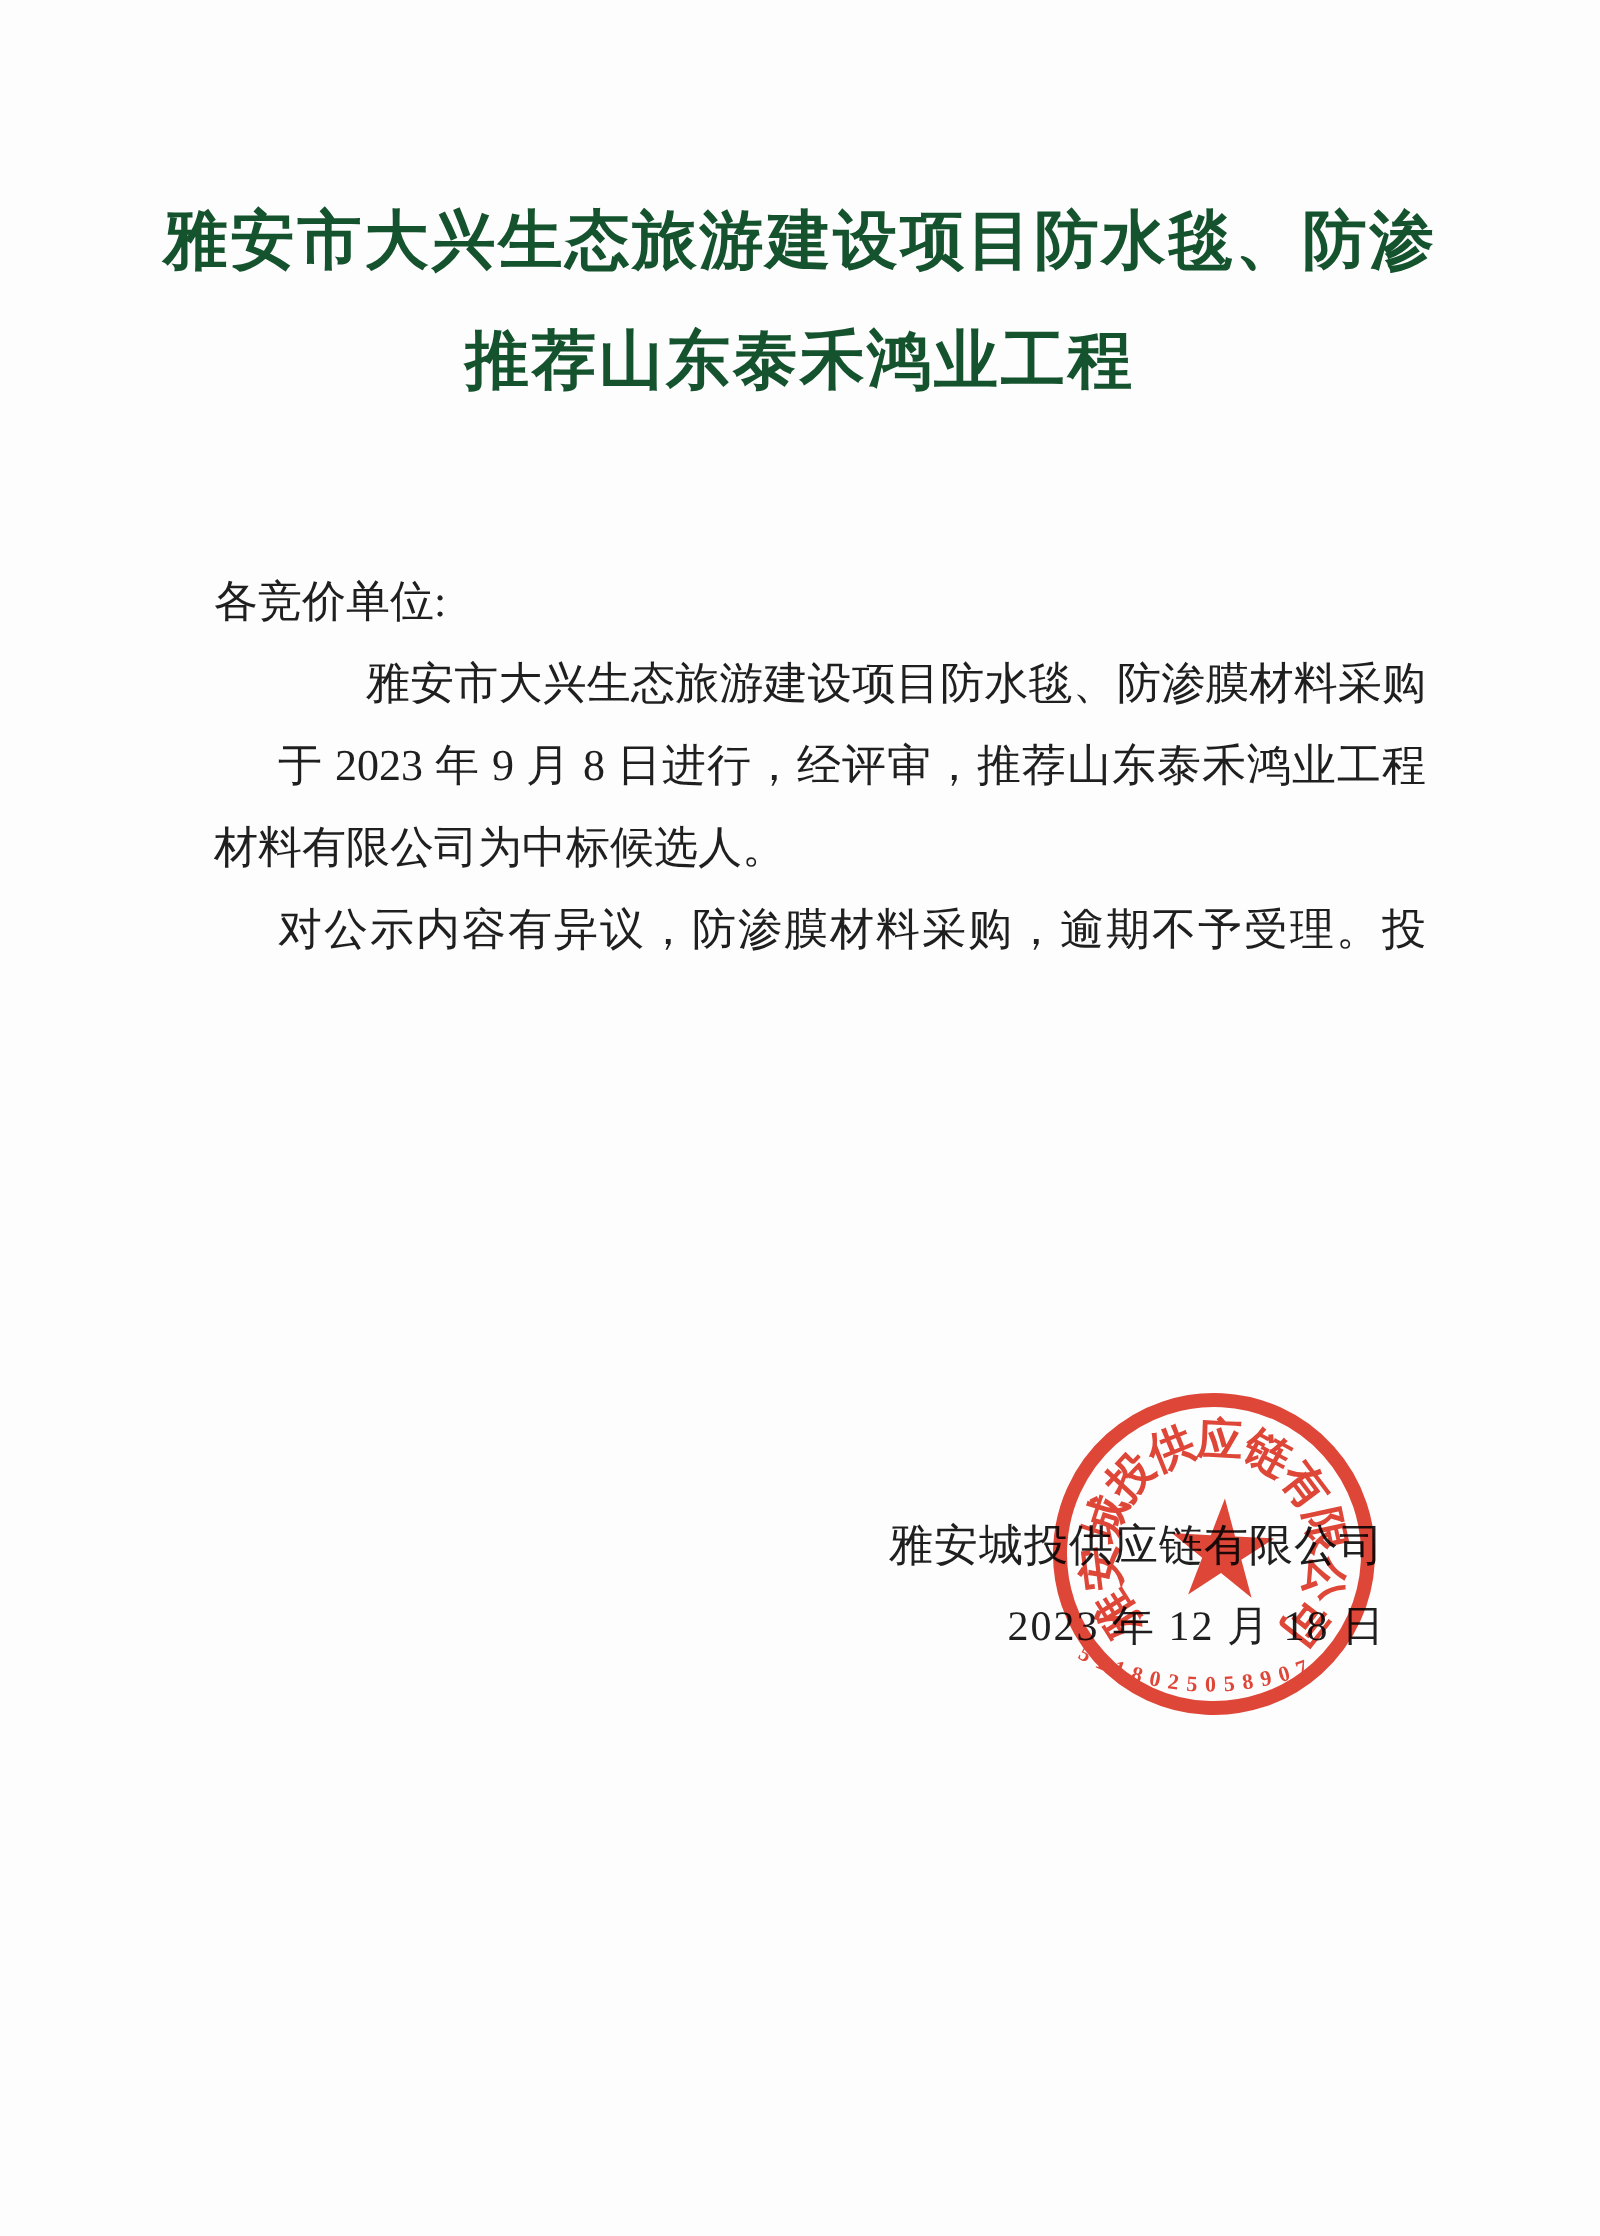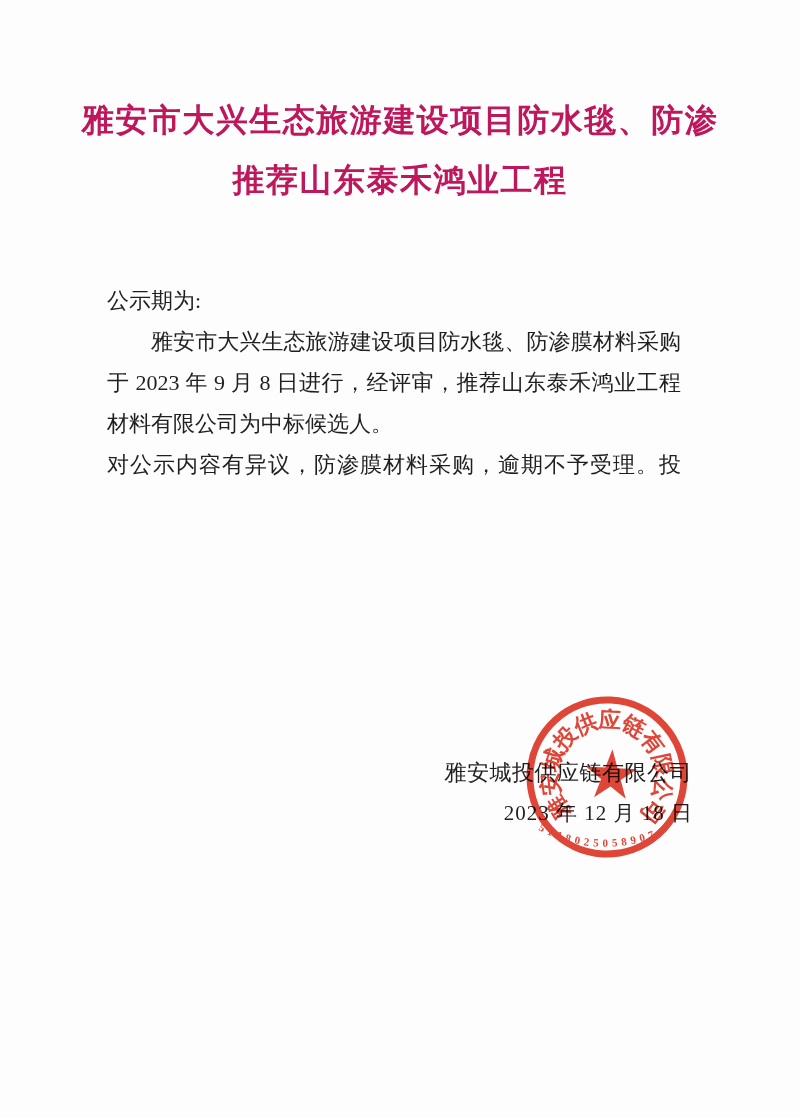--- a/index.html
+++ b/index.html
@@ -17,37 +17,38 @@
   .doc-title {
     position: absolute;
     top: 90px;
     left: 0;
     width: 100%;
     text-align: center;
     font-size: 32px;
     font-weight: bold;
     line-height: 60px;
     letter-spacing: 1.5px;
-    color: #be185d;
+    color: #14532d;
   }
   .body-block {
     position: absolute;
     top: 280px;
     left: 107px;
     width: 574px;
     font-size: 22px;
     line-height: 41px;
     color: #1f1f1f;
   }
   .body-line { width: 100%; }
   .body-line.indent { text-indent: 2em; }
   .body-line.fill {
     text-align: justify;
     text-align-last: justify;
     text-justify: inter-ideograph;
+    margin-left: 32px;
   }
   .sig-company {
     position: absolute;
     top: 758px;
     right: 108px;
     font-size: 22px;
     letter-spacing: 0.5px;
     color: #1f1f1f;
     white-space: nowrap;
   }
@@ -80,21 +81,21 @@
 <body>
 
 <div class="page">
 
   <div class="doc-title">
     <div>雅安市大兴生态旅游建设项目防水毯、防渗</div>
     <div>推荐山东泰禾鸿业工程</div>
   </div>
 
   <div class="body-block">
-    <div class="body-line">公示期为:</div>
+    <div class="body-line">各竞价单位:</div>
     <div class="body-line indent fill">雅安市大兴生态旅游建设项目防水毯、防渗膜材料采购</div>
     <div class="body-line fill">于 2023 年 9 月 8 日进行，经评审，推荐山东泰禾鸿业工程</div>
     <div class="body-line">材料有限公司为中标候选人。</div>
     <div class="body-line fill">对公示内容有异议，防渗膜材料采购，逾期不予受理。投</div>
   </div>
 
   <div class="sig-company">雅安城投供应链有限公司</div>
   <div class="sig-date">2023 年 12 月 18 日</div>
 
   <div class="seal">

